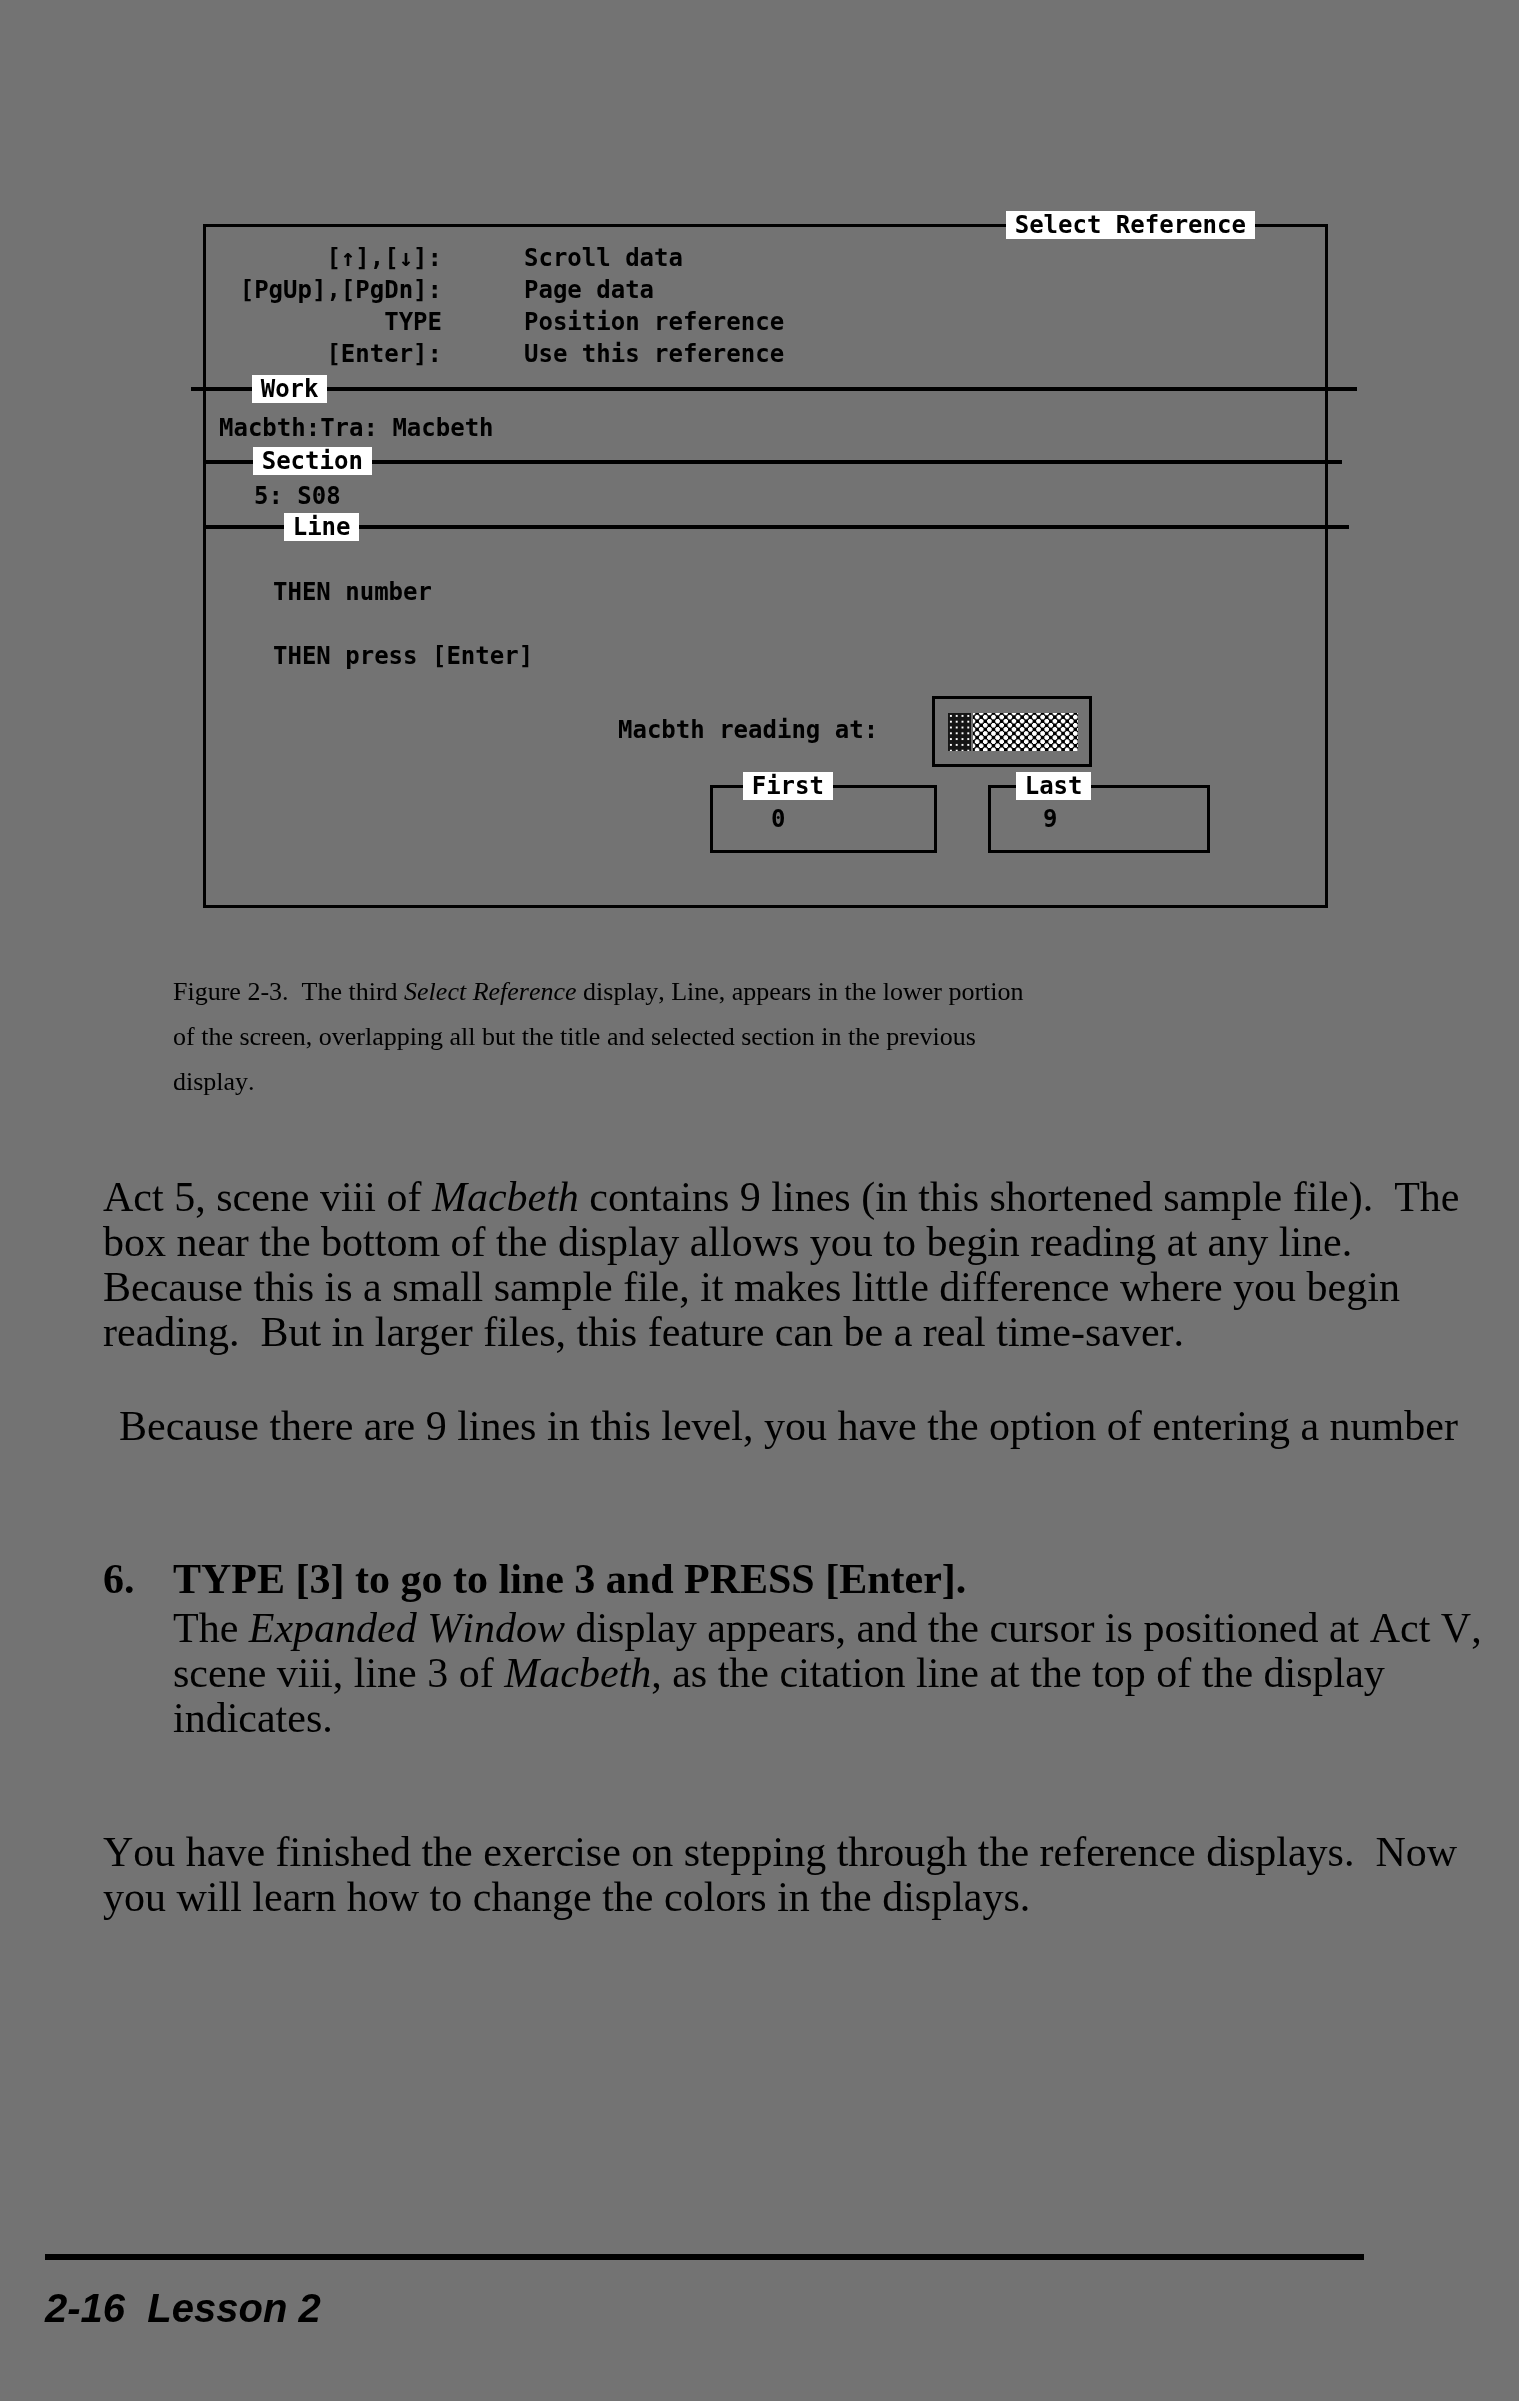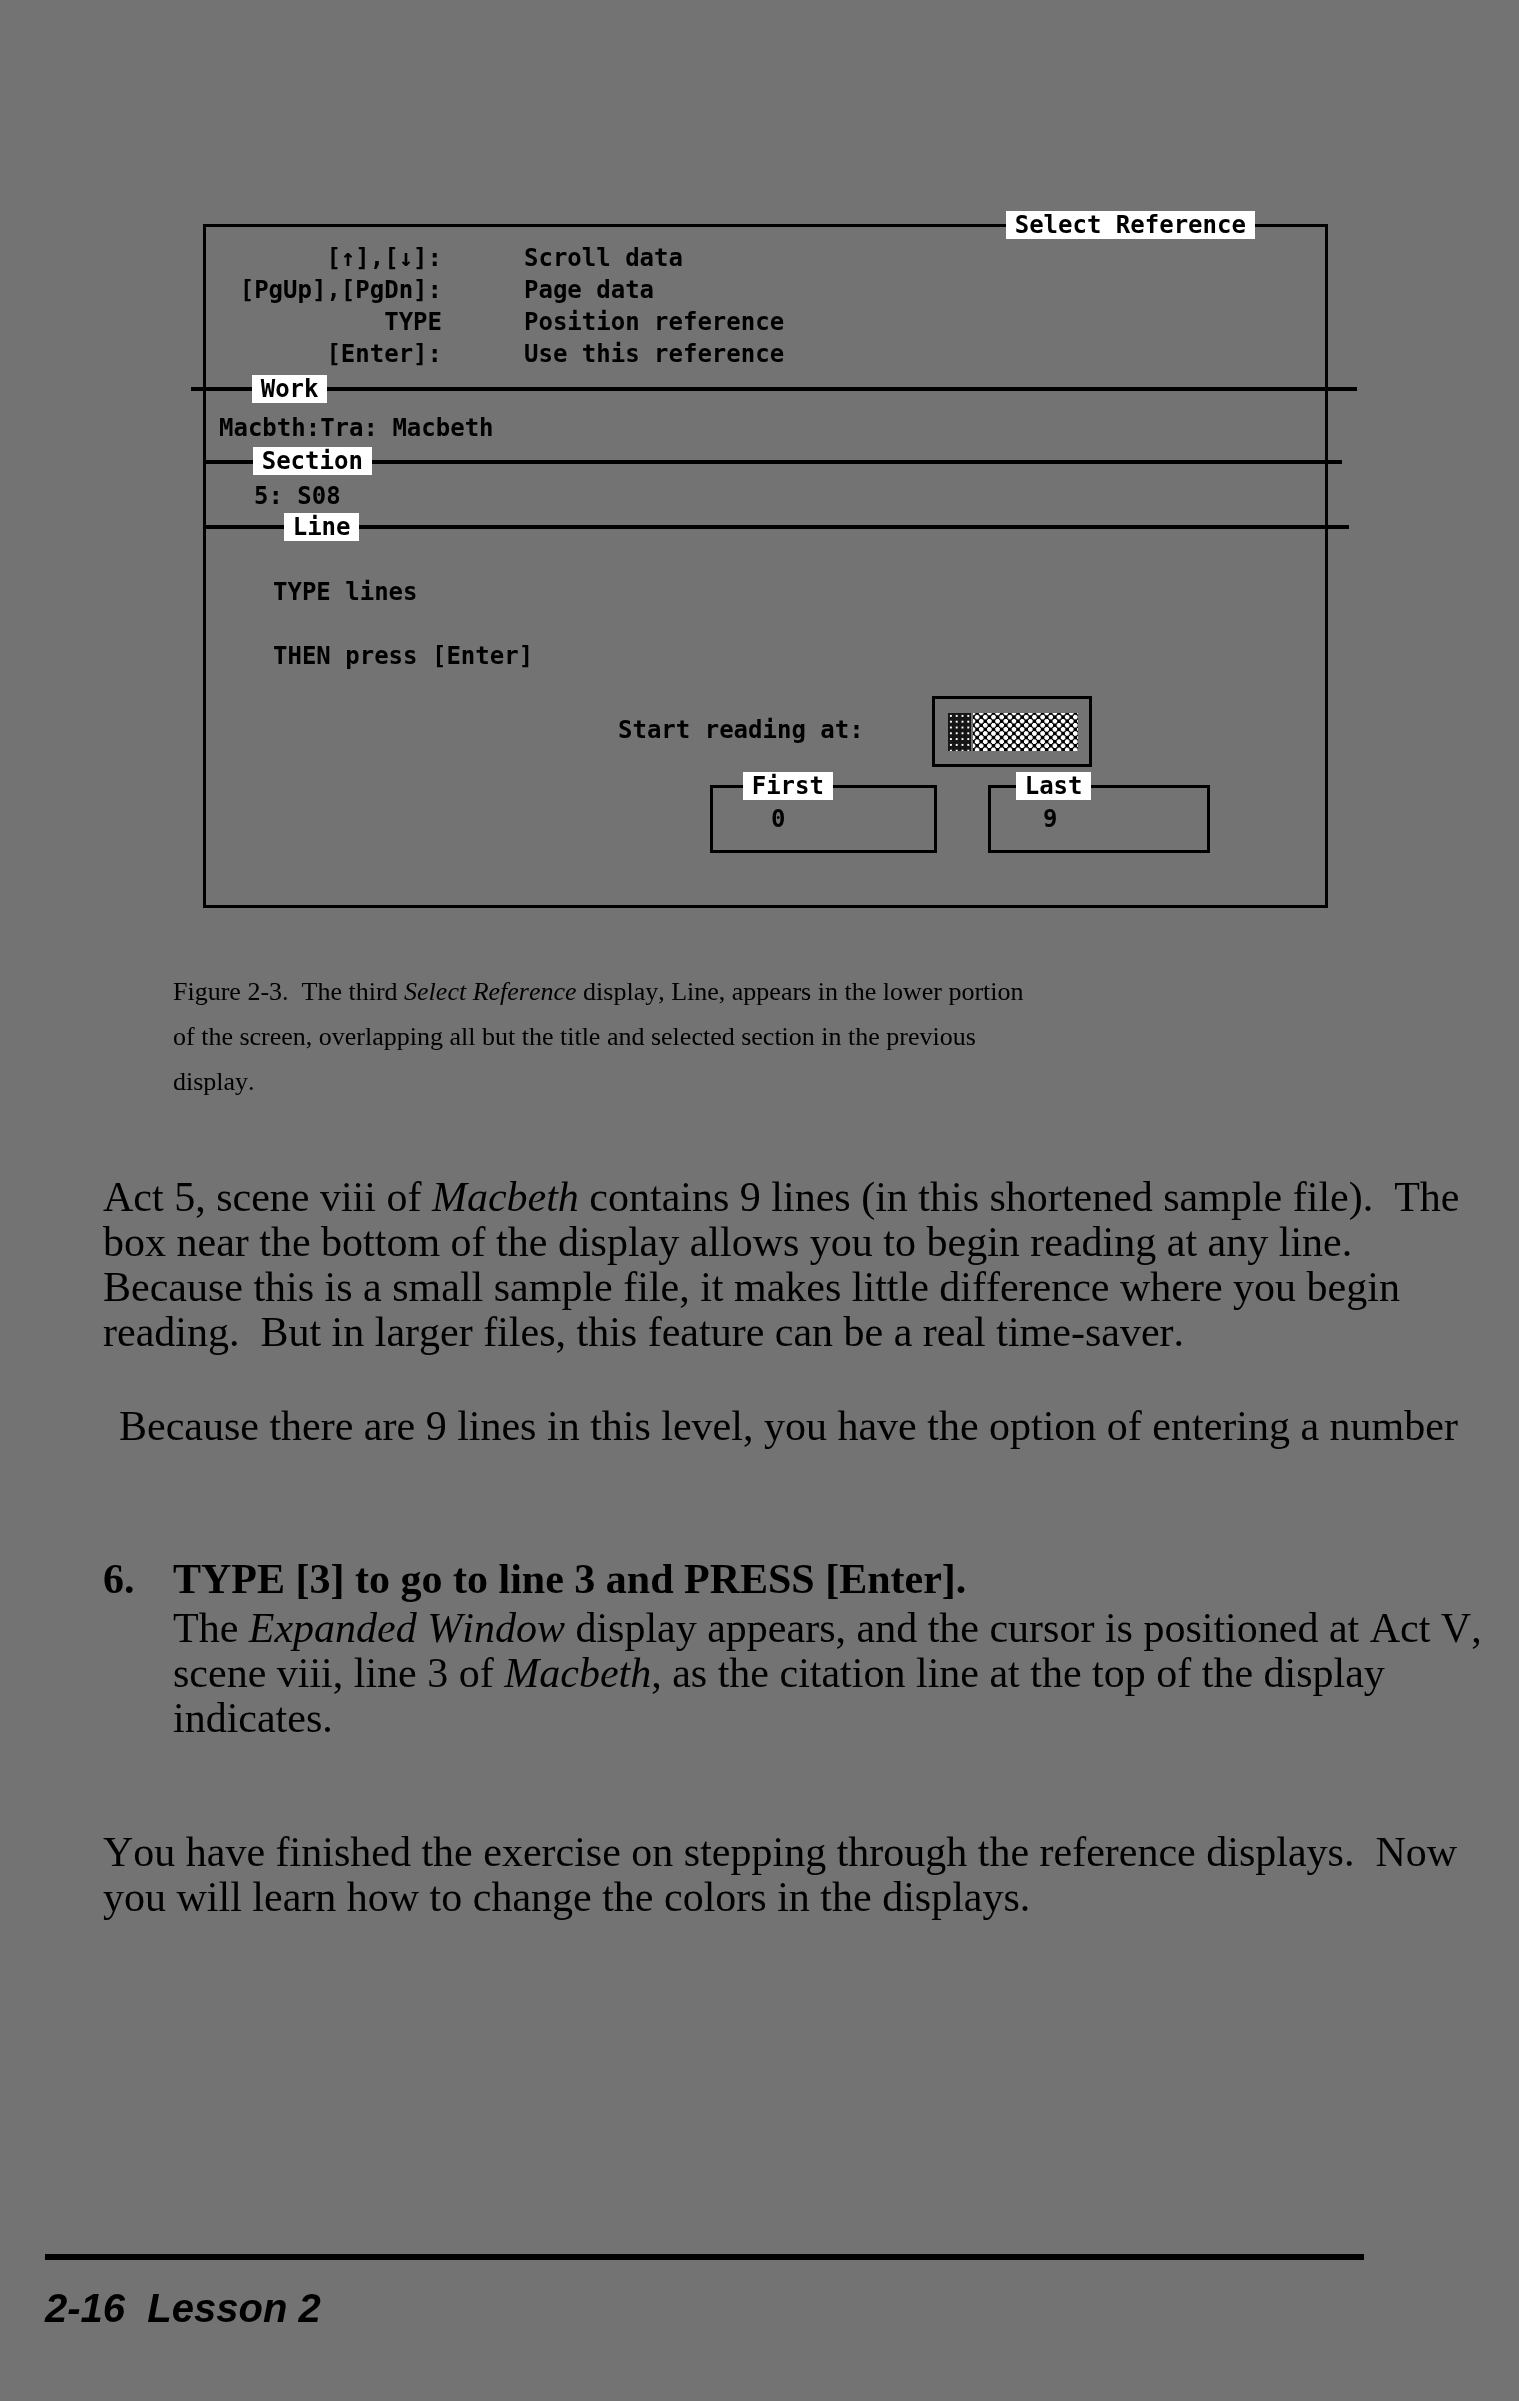--- a/index.html
+++ b/index.html
@@ -76,24 +76,24 @@
     <div class="mono onrule work-label">Work</div>
     <div class="mono work-value">Macbth:Tra: Macbeth</div>
 
     <div class="rule rule-section"></div>
     <div class="mono onrule section-label">Section</div>
     <div class="mono section-value">5: S08</div>
 
     <div class="rule rule-line"></div>
     <div class="mono onrule line-label">Line</div>
 
-    <div class="mono type-prompt">TYPE lines</div>
+    <div class="mono type-prompt">THEN number</div>
     <div class="mono then-prompt">THEN press [Enter]</div>
 
-    <div class="mono start-prompt">Start reading at:</div>
+    <div class="mono start-prompt">Macbth reading at:</div>
     <div class="input-box">
       <div class="cursor-block"></div>
       <div class="field-pattern"></div>
     </div>
 
     <div class="first-box"></div>
     <div class="mono onrule first-label">First</div>
     <div class="mono first-value">0</div>
 
     <div class="last-box"></div>

